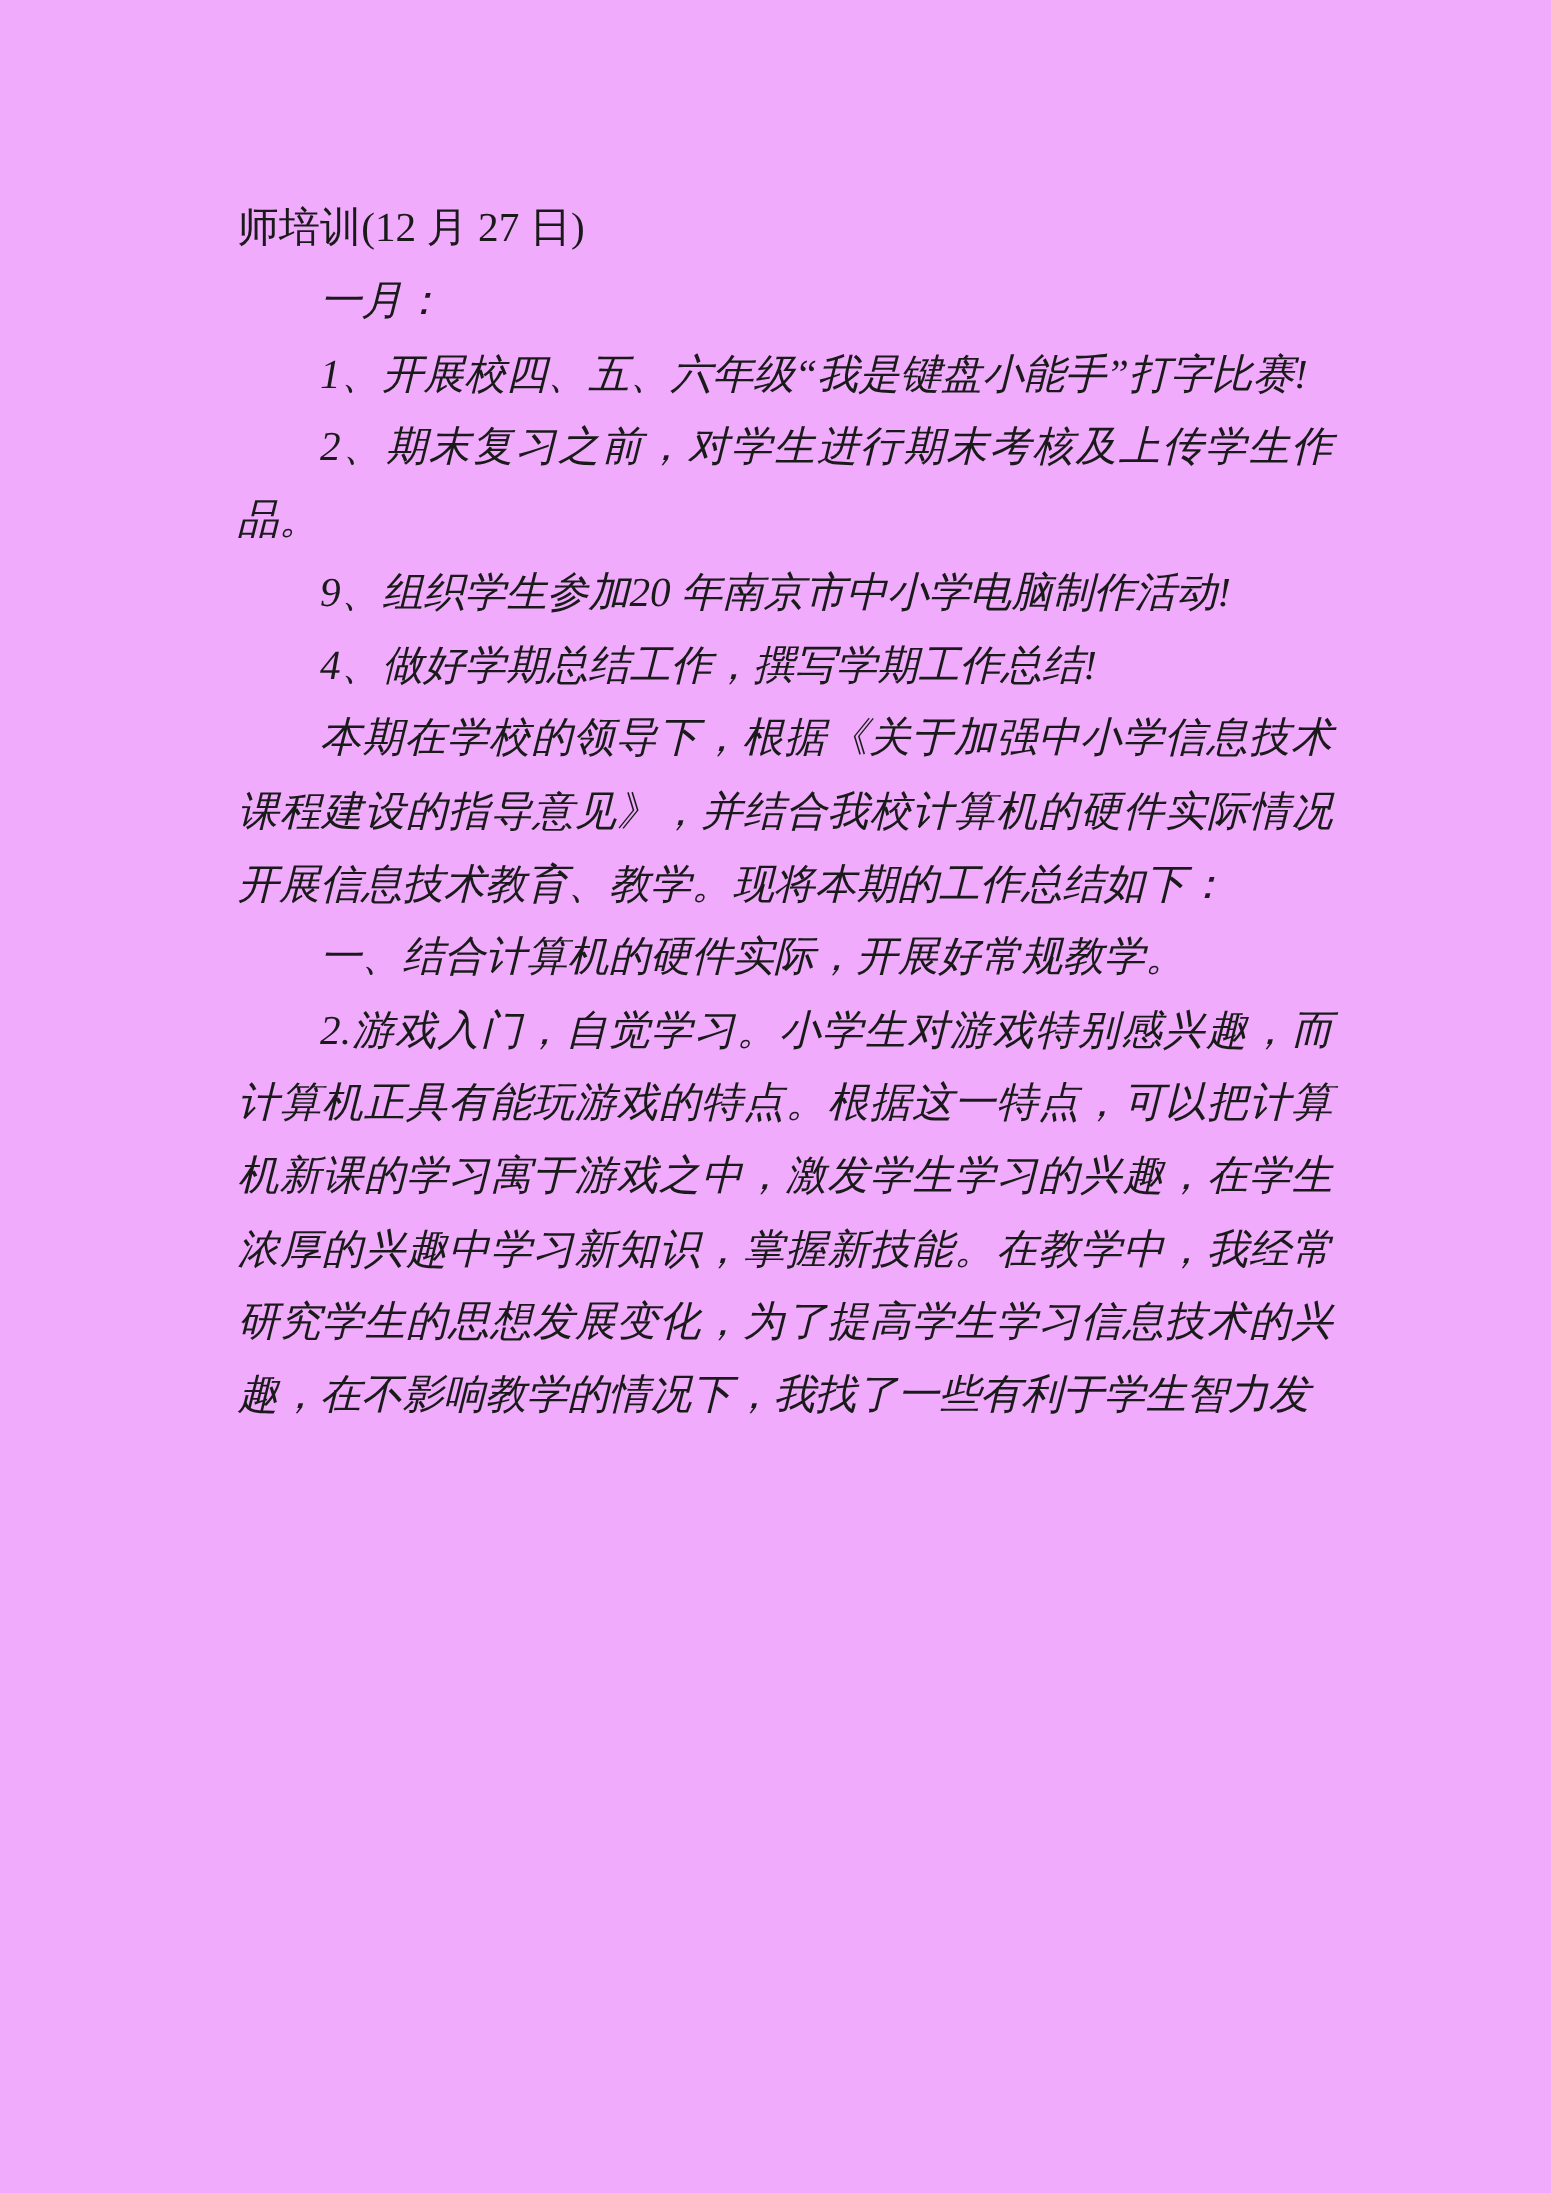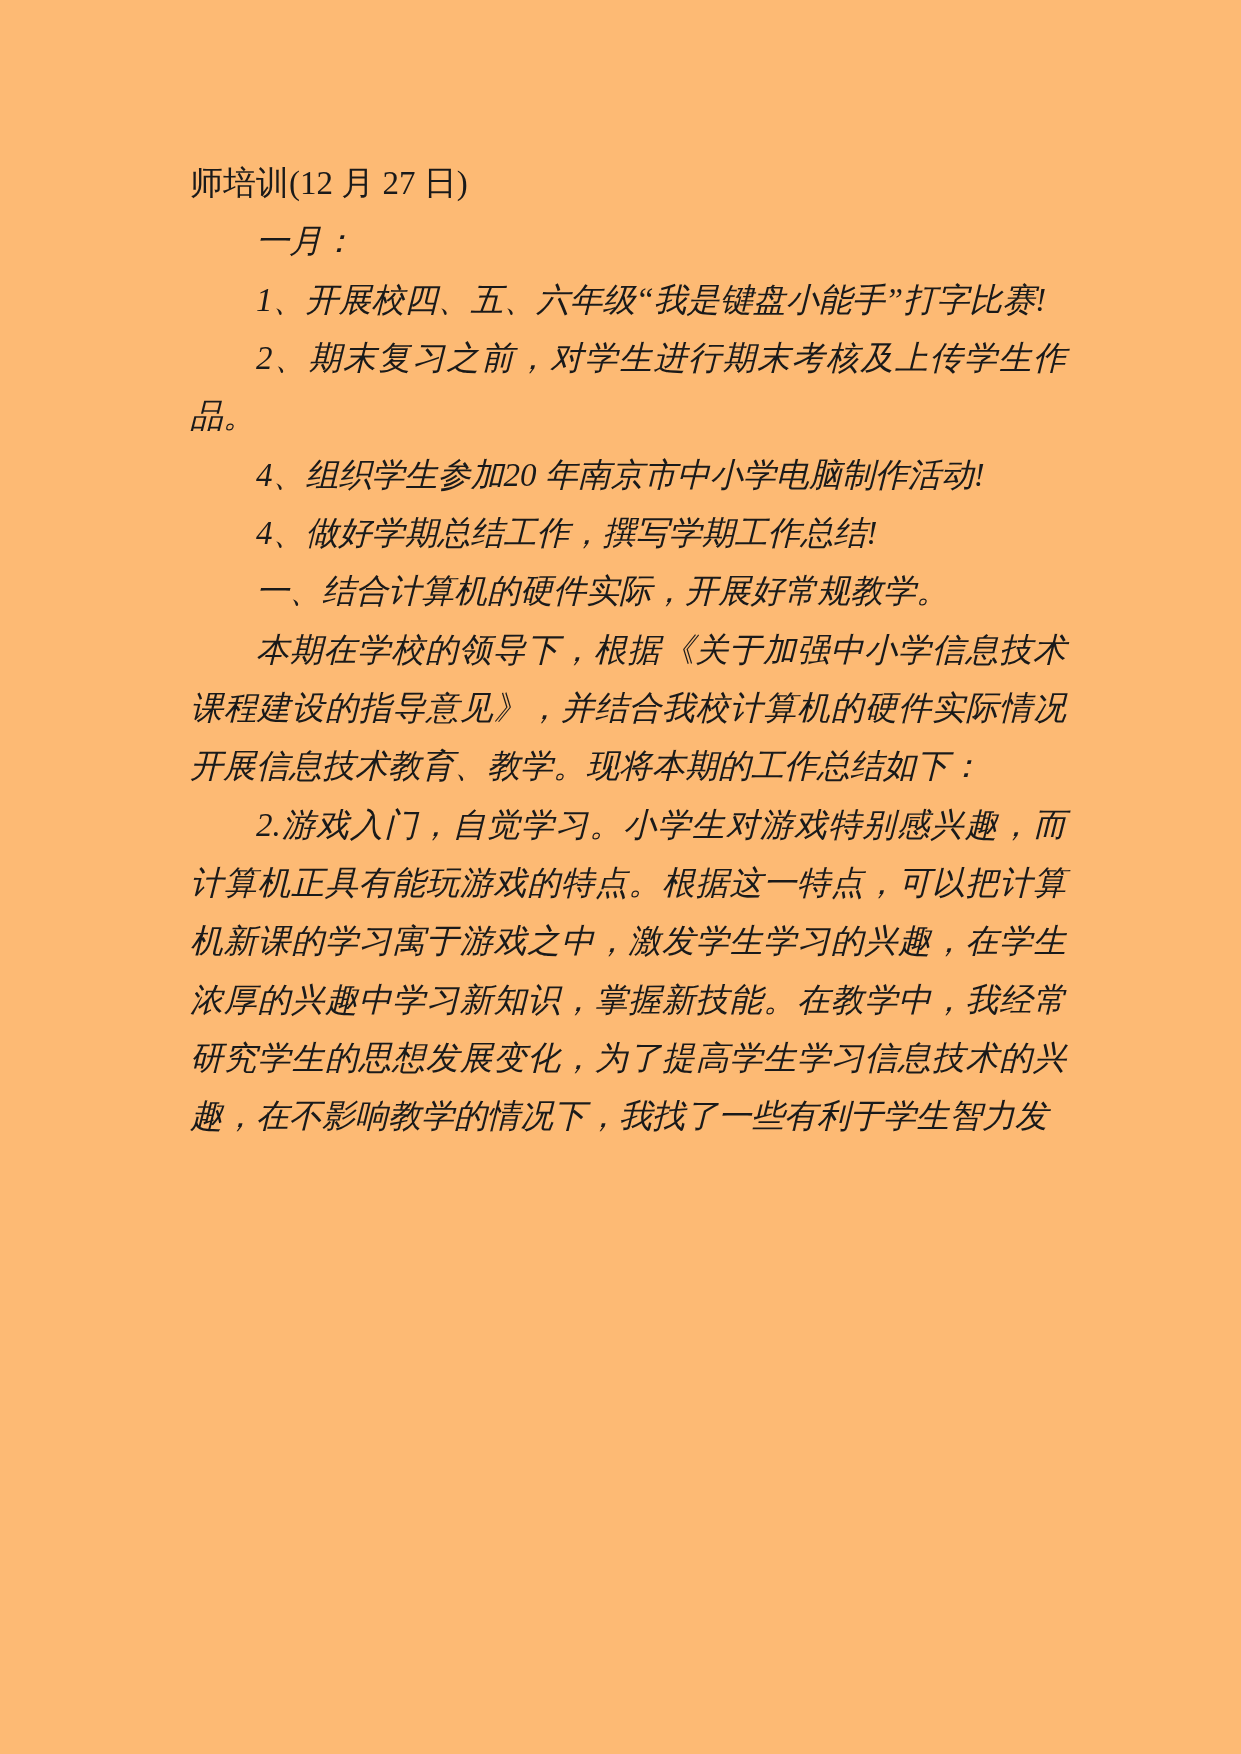--- a/index.html
+++ b/index.html
@@ -8,21 +8,21 @@
     width: 1241px;
     height: 1754px;
     position: relative;
     overflow: hidden;
     background: #ffffff;
     font-family: "Liberation Serif", "DejaVu Serif", serif;
   }
   .page {
     position: absolute;
     inset: 0;
-    background: #fdba74;
+    background: #f0abfc;
   }
   .doc {
     position: absolute;
     left: 190px;
     top: 154px;
     width: 876px;
     color: #1a1a1a;
     font-size: 33px;
     line-height: 58.33px;
     text-align: justify;
@@ -40,19 +40,19 @@
 </style>
 </head>
 <body style="background: rgb(255, 255, 255);">
 
 <main class="page">
   <article class="doc" style="color: rgb(26, 26, 26);">
       <p class="para">师培训(12 月 27 日)</p>
       <p class="para indent">一月：</p>
       <p class="para indent">1、开展校四、五、六年级“我是键盘小能手”打字比赛!</p>
       <p class="para indent">2、期末复习之前，对学生进行期末考核及上传学生作品。</p>
-      <p class="para indent">4、组织学生参加20 年南京市中小学电脑制作活动!</p>
+      <p class="para indent">9、组织学生参加20 年南京市中小学电脑制作活动!</p>
       <p class="para indent">4、做好学期总结工作，撰写学期工作总结!</p>
+      <p class="para indent">本期在学校的领导下，根据《关于加强中小学信息技术课程建设的指导意见》，并结合我校计算机的硬件实际情况开展信息技术教育、教学。现将本期的工作总结如下：</p>
       <p class="para indent">一、结合计算机的硬件实际，开展好常规教学。</p>
-      <p class="para indent">本期在学校的领导下，根据《关于加强中小学信息技术课程建设的指导意见》，并结合我校计算机的硬件实际情况开展信息技术教育、教学。现将本期的工作总结如下：</p>
       <p class="para indent">2.游戏入门，自觉学习。小学生对游戏特别感兴趣，而计算机正具有能玩游戏的特点。根据这一特点，可以把计算机新课的学习寓于游戏之中，激发学生学习的兴趣，在学生浓厚的兴趣中学习新知识，掌握新技能。在教学中，我经常研究学生的思想发展变化，为了提高学生学习信息技术的兴趣，在不影响教学的情况下，我找了一些有利于学生智力发</p>
     </article>
 </main>
 
 </body></html>

